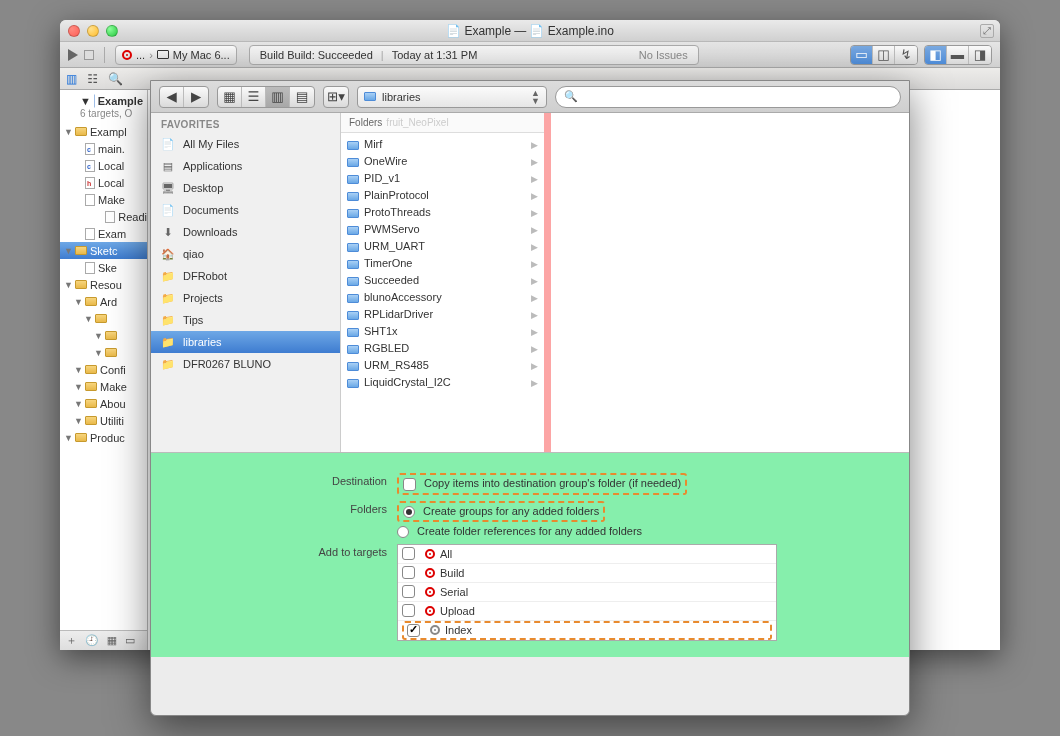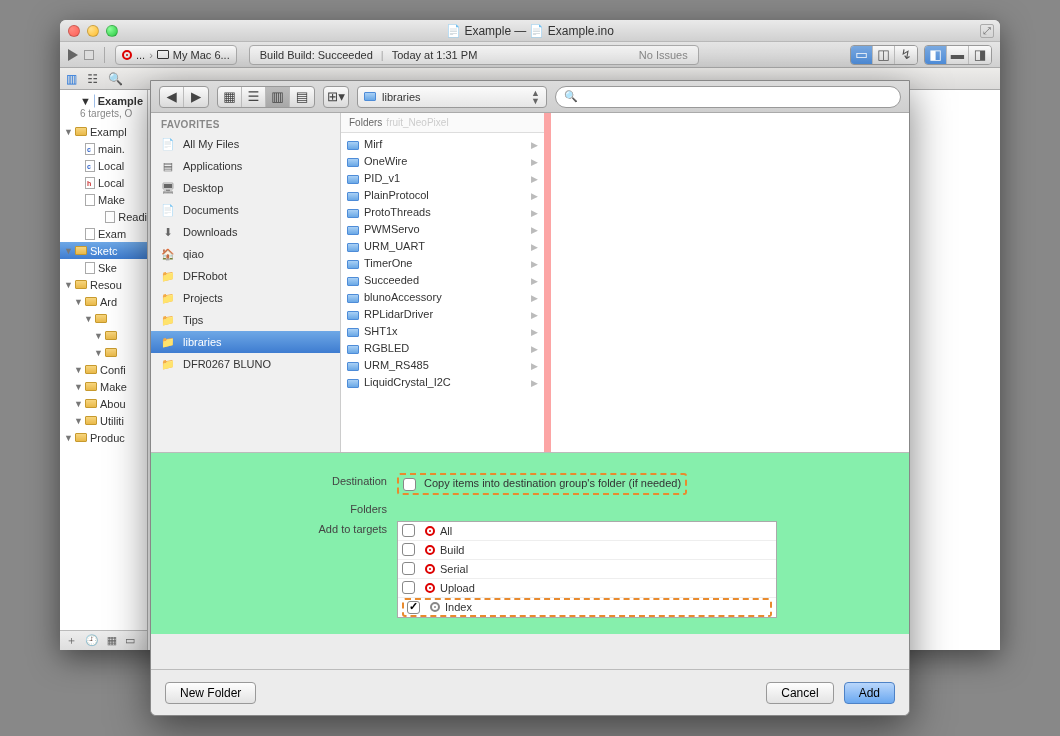--- a/index.html
+++ b/index.html
@@ -465,20 +465,32 @@
       <div class="opt-label">Destination</div>
       <div class="opt-right">
         <span class="hl-dash" style="padding:2px 4px;">
           <span class="chk"></span>
           <span>Copy items into destination group's folder (if needed)</span>
         </span>
       </div>
     </div>
     <div class="opt-row">
       <div class="opt-label">Folders</div>
+      <div class="opt-right">
+        <div>
+          <span class="hl-dash" style="padding:2px 4px;">
+           <span class="radio on"></span>
+           <span>Create groups for any added folders</span>
+          </span>
+        </div>
+        <div style="margin-top:3px;">
+          <span class="radio"></span>
+          <span>Create folder references for any added folders</span>
+        </div>
+      </div>
     </div>
     <div class="opt-row">
       <div class="opt-label">Add to targets</div>
       <div class="opt-right">
         <div class="targets-list" id="targets">
             <div class="trow">
               <span class="chk"></span>
               <span class="target-ico"></span>
               <span>All</span>
             </div>
@@ -502,19 +514,13 @@
                 <span class="chk on"></span>
                 <span class="target-ico gray"></span>
                 <span>Index</span>
               </span>
             </div>
           </div>
       </div>
     </div>
   </div>
 
-  <div class="sheet-buttons">
-    <button class="btn">New Folder</button>
-    <div class="sp"></div>
-    <button class="btn">Cancel</button>
-    <button class="btn primary" style="margin-left:10px;">Add</button>
-  </div>
 </div>
 
 </body></html>

